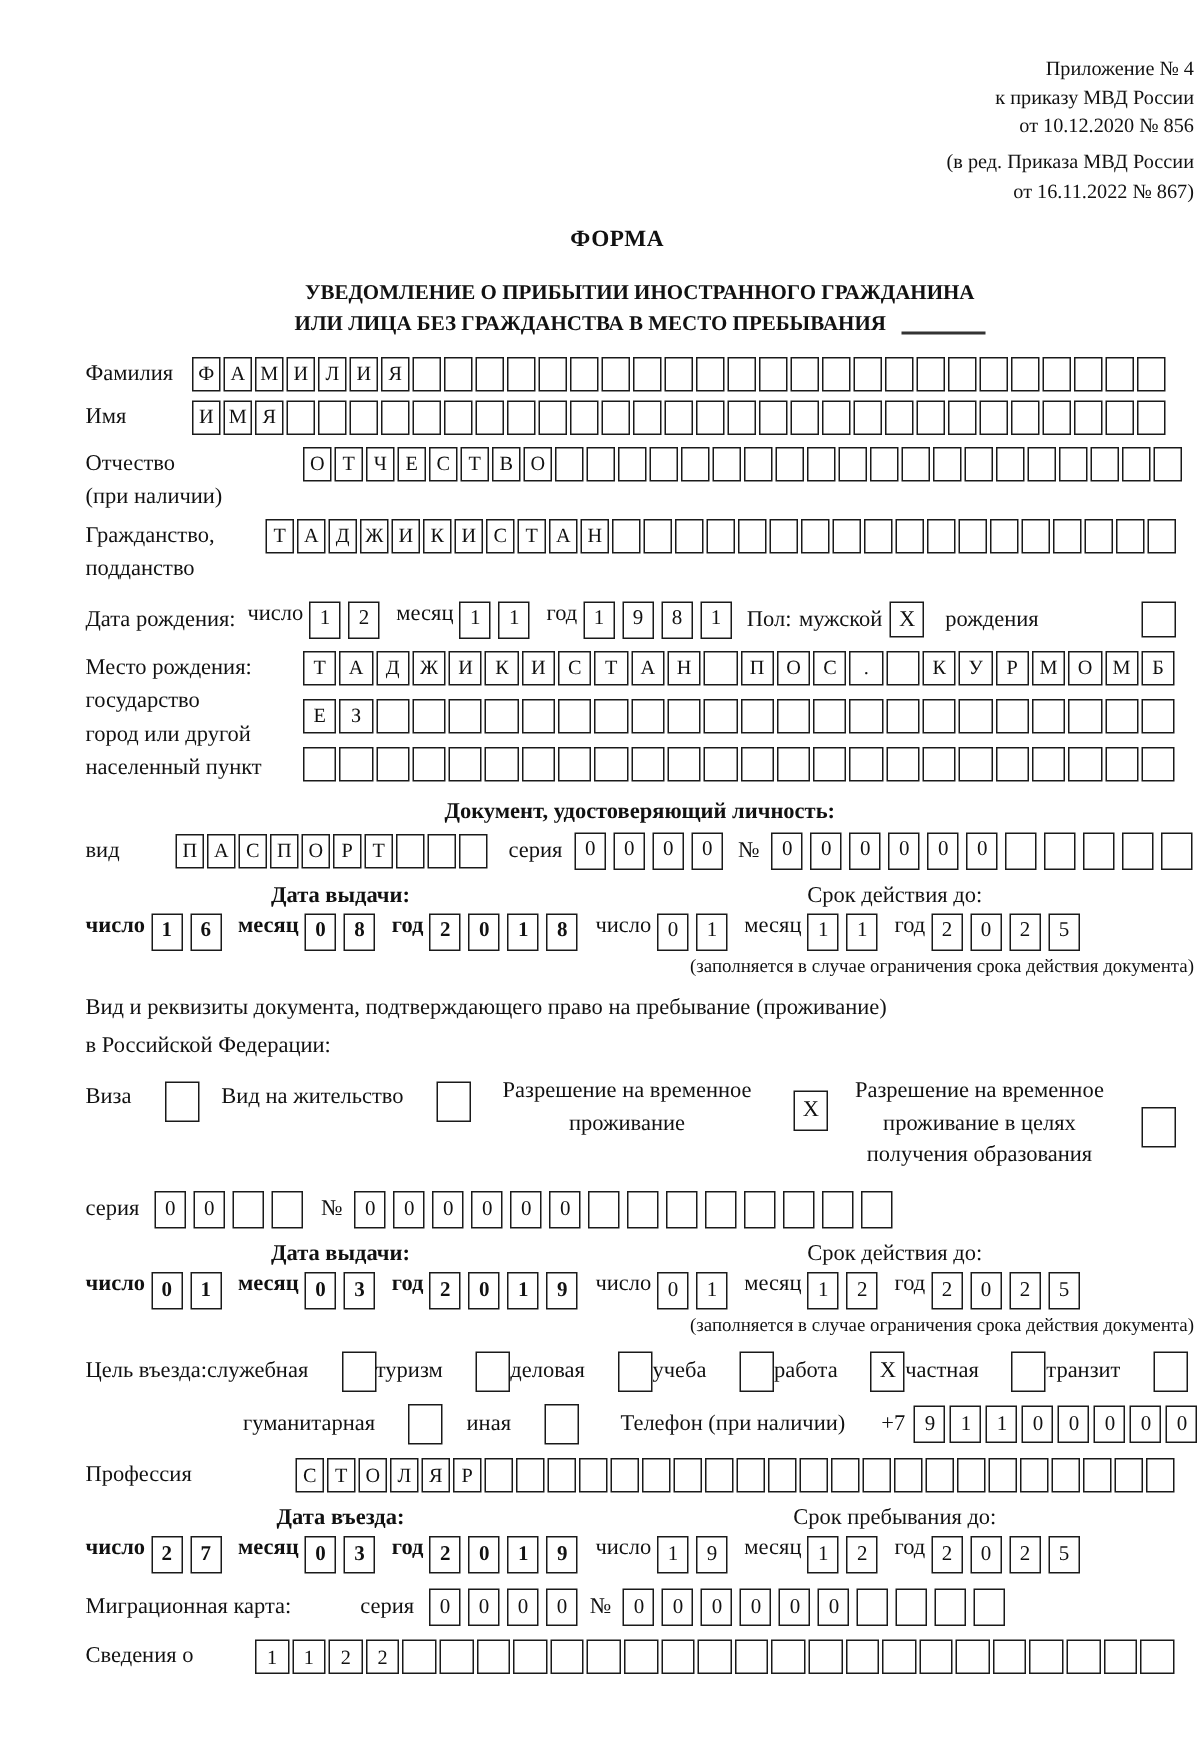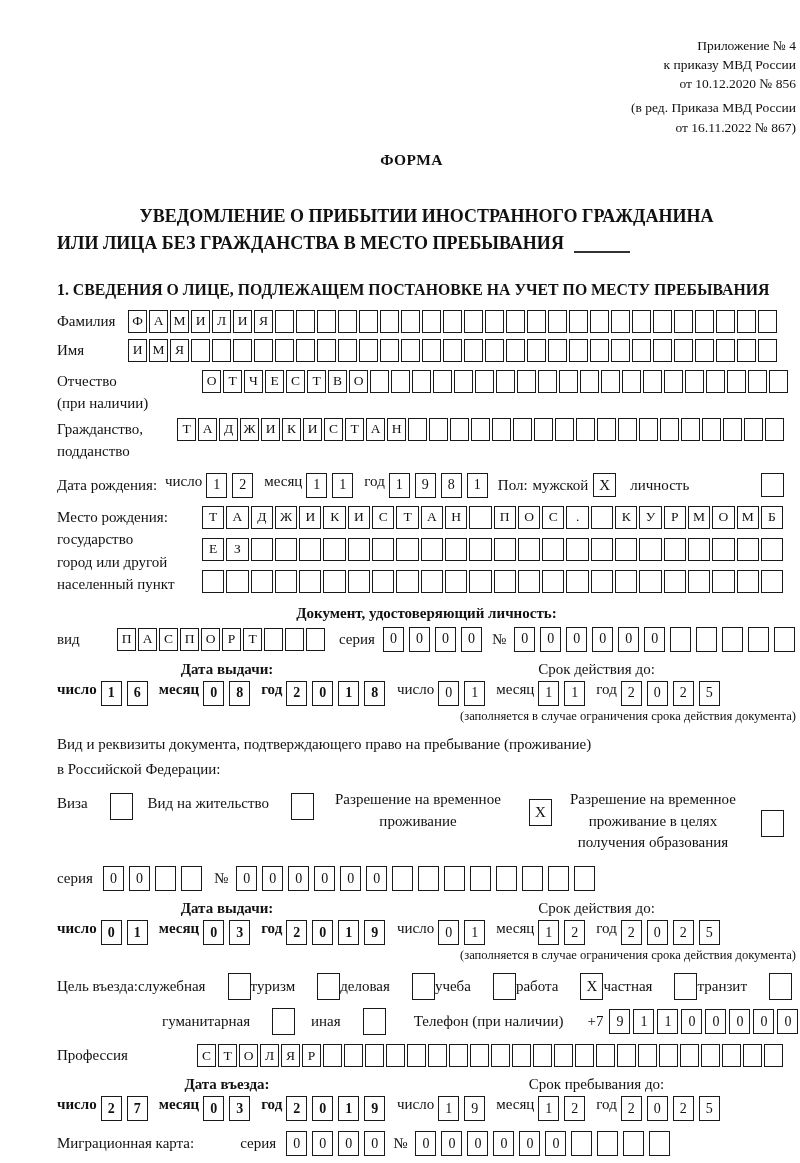--- a/index.html
+++ b/index.html
@@ -11,22 +11,22 @@
     font-size:15px;
   }
   .page { padding:36px 4px 0 57px; }
 
   
   .hdr { margin-left:560px; font-size:13.5px; line-height:1.42;text-align:right; }
   .hdr .rev { margin-top:5px; }
   .forma { margin-top:14px; text-align:center; padding-right:30px; font-weight:bold; font-size:15.5px; letter-spacing:.4px; }
 
   
-  .title { margin-top:34px; text-align:center; font-weight:bold; font-size:18px; line-height:1.5; }
-  .title-l2 { display:flex; align-items:flex-end; }
+  .title { margin-top:16px; text-align:center; font-weight:bold; font-size:14px; line-height:1.5; }
+  .title-l2 { display:flex; justify-content:center; align-items:flex-end; }
   .blankline { display:inline-block; width:56px; border-bottom:2.3px solid #333; margin-left:10px; margin-bottom:4px; }
 
   .sec-head { margin-top:24px; font-weight:bold; font-size:15.8px; white-space:nowrap; }
 
   
   .row { display:flex; align-items:center; margin-top:6px; }
   .row.top { align-items:flex-start; }
   .lbl { flex-shrink:0; }
   .lblcol { flex-shrink:0; line-height:1.5; }
   .lw-a{width:71px} .lw-b{width:145px} .lw-c{width:120px}
@@ -95,21 +95,20 @@
   <div class="forma">ФОРМА</div>
 
   <div class="title">
     <div>УВЕДОМЛЕНИЕ О ПРИБЫТИИ ИНОСТРАННОГО ГРАЖДАНИНА</div>
     <div class="title-l2">
       <span>ИЛИ ЛИЦА БЕЗ ГРАЖДАНСТВА В МЕСТО ПРЕБЫВАНИЯ</span>
       <span class="blankline"></span>
     </div>
   </div>
 
-  <div class="sec-head">1. СВЕДЕНИЯ О ЛИЦЕ, ПОДЛЕЖАЩЕМ ПОСТАНОВКЕ НА УЧЕТ ПО МЕСТУ ПРЕБЫВАНИЯ</div>
 
   <div class="row" style="margin-top:11px">
     <span class="lbl lw-a">Фамилия</span>
     <span class="boxrow">
         <span class="cell">Ф</span>
         <span class="cell">А</span>
         <span class="cell">М</span>
         <span class="cell">И</span>
         <span class="cell">Л</span>
         <span class="cell">И</span>
@@ -272,21 +271,21 @@
       <span class="boxrow dates">
           <span class="cell">1</span>
           <span class="cell">9</span>
           <span class="cell">8</span>
           <span class="cell">1</span>
         </span>
     </span>
     <span class="lbl" style="margin-left:10px">Пол:</span>
     <span class="lbl" style="margin-left:5px">мужской</span>
     <span class="cb small" style="margin-left:5px">X</span>
-    <span class="lbl" style="margin-left:14px">личность</span>
+    <span class="lbl" style="margin-left:14px">рождения</span>
     <span class="cb small" style="margin-left:auto;margin-right:12px"></span>
   </div>
 
   <div class="row top" style="margin-top:8px">
     <span class="lblcol lw-b">
       <div>Место рождения:</div>
       <div>государство</div>
       <div>город или другой</div>
       <div>населенный пункт</div>
     </span>

